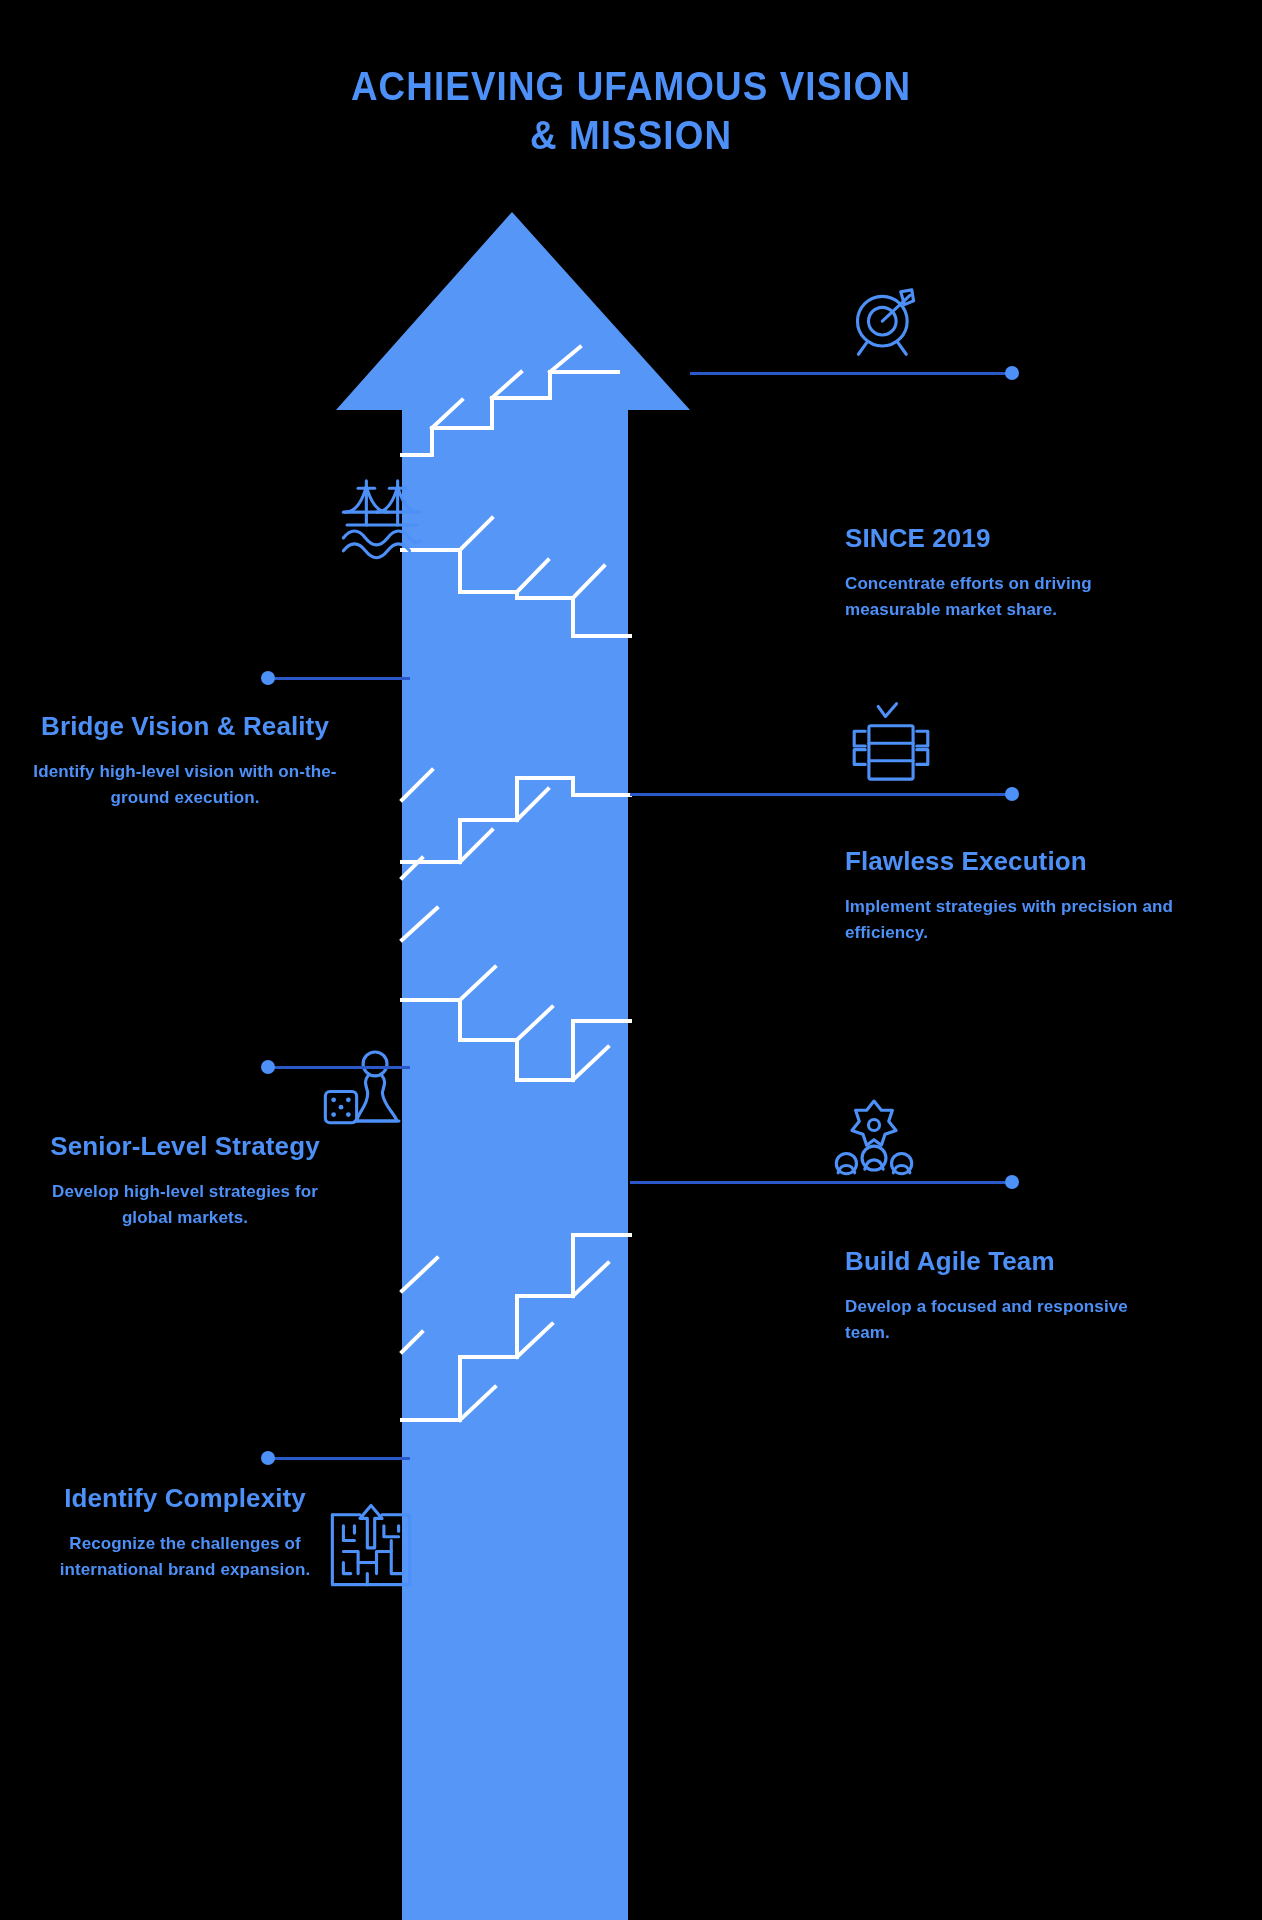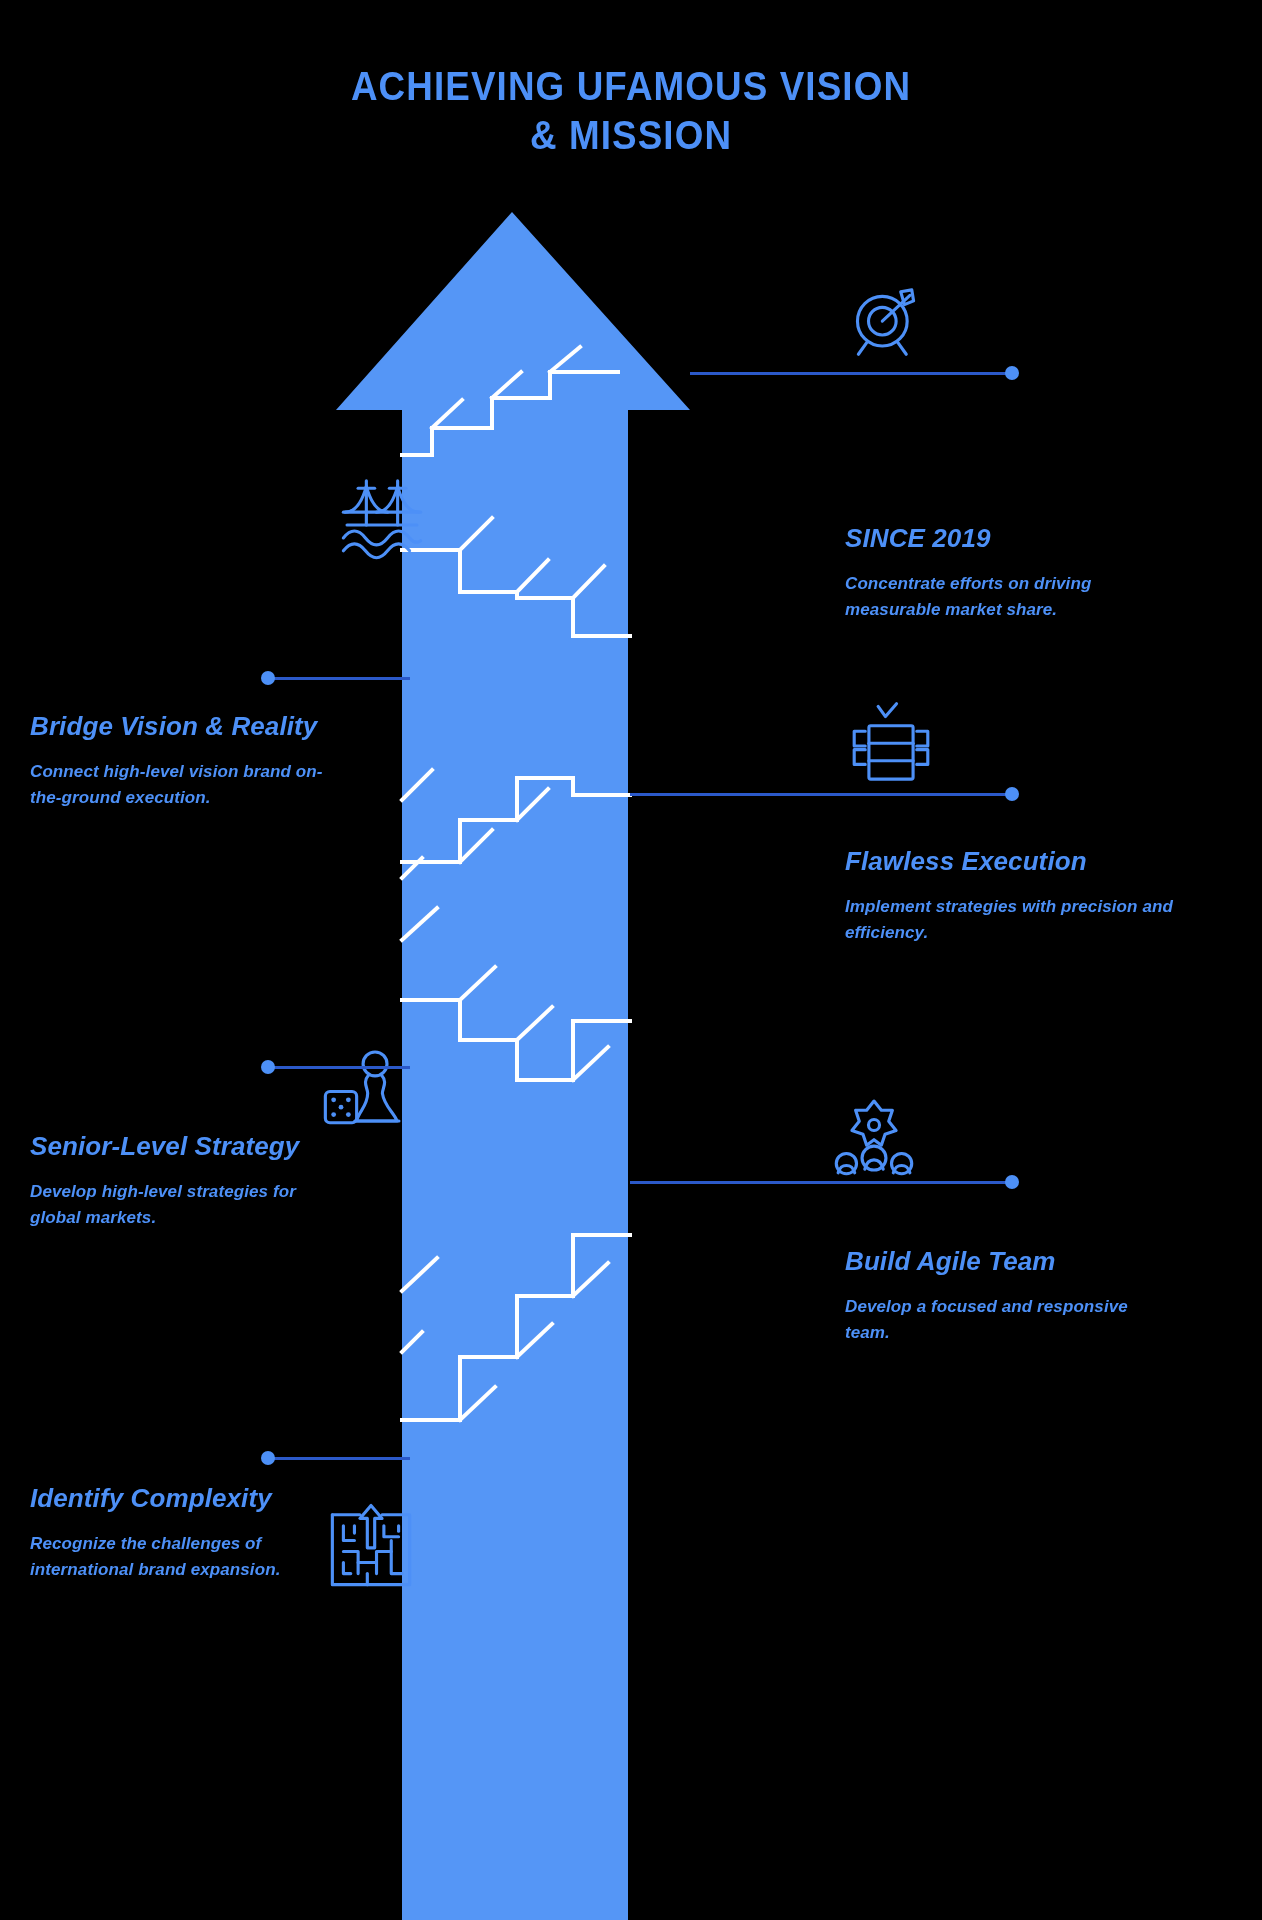--- a/index.html
+++ b/index.html
@@ -44,24 +44,23 @@
     left: 0;
     top: 0;
     width: 1262px;
     height: 1920px;
   }
 
   
   .step {
     position: absolute;
     width: 330px;
-    font-style: italic;
   }
   .step.right { text-align: left; }
-  .step.left  { text-align: left; }
+  .step.left  { text-align: center; }
 
   .step-title {
     color: #4d90f7;
     font-weight: bold;
     font-size: 26px;
     line-height: 1.28;
     letter-spacing: 0.1px;
   }
   .step-desc {
     color: #4d90f7;
@@ -185,21 +184,21 @@
       <path d="M 8 76 C 16 66 24 66 32 76 C 40 86 48 86 56 76 C 64 66 72 66 80 76 C 84 81 88 82 92 79"></path>
       <path d="M 8 90 C 16 80 24 80 32 90 C 40 100 48 100 56 90 C 64 80 72 80 80 90"></path>
     </svg>
   </div>
   <div class="connector to-left" style="left:262px; top:671px; width:148px;">
     <div class="line"></div>
     <div class="dot"></div>
   </div>
   <div class="step left" style="left:30px; top:710px; width:310px;">
     <div class="step-title">Bridge Vision &amp; Reality</div>
-    <div class="step-desc">Connect high-level vision brand on-the-ground execution.</div>
+    <div class="step-desc">Identify high-level vision with on-the-ground execution.</div>
   </div>
 
   <div class="icon-box" style="left:845px; top:700px;">
     <svg viewBox="0 0 100 100" fill="none" stroke="#4d90f7" stroke-width="3.4" stroke-linecap="round" stroke-linejoin="round">
       <path d="M 36 7 L 44 18 L 56 4"></path>
       <rect x="26" y="28" width="48" height="58" rx="2"></rect>
       <line x1="26" y1="47" x2="74" y2="47"></line>
       <line x1="26" y1="66" x2="74" y2="66"></line>
       <path d="M 22 34 L 10 34 L 10 50 L 22 50"></path>
       <path d="M 22 54 L 10 54 L 10 70 L 22 70"></path>

